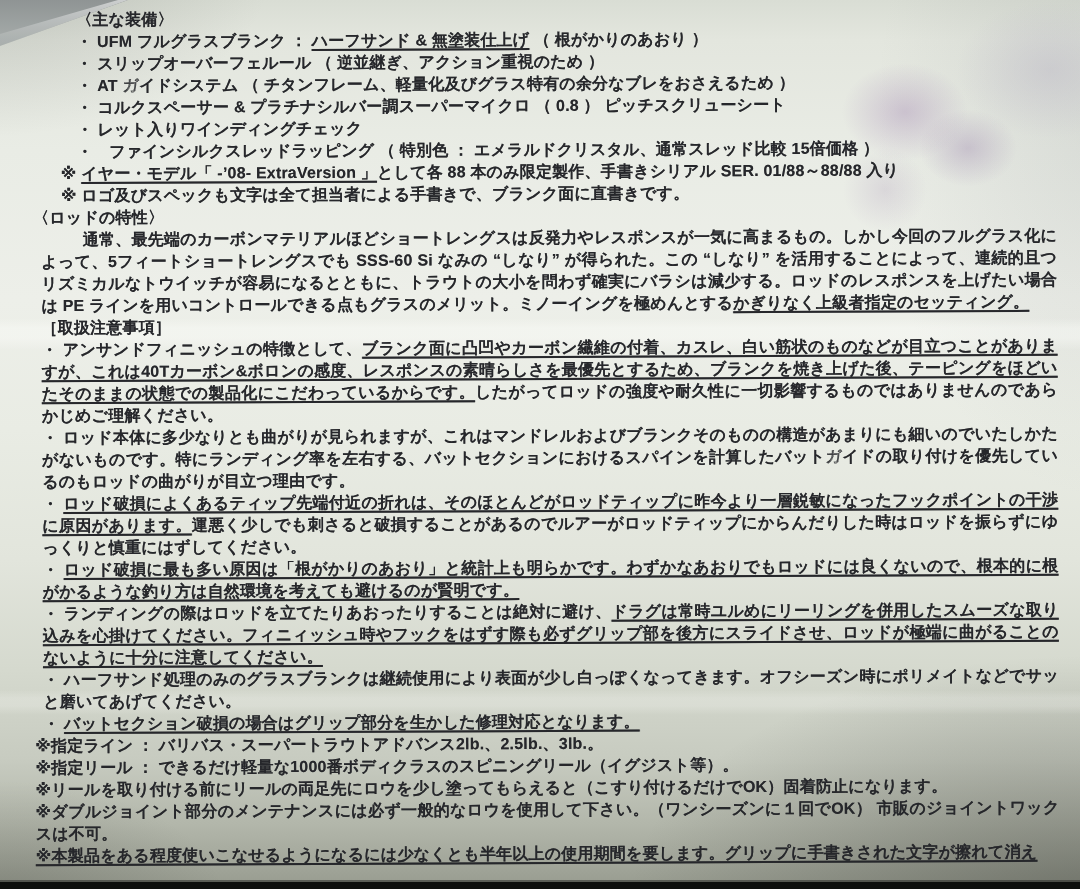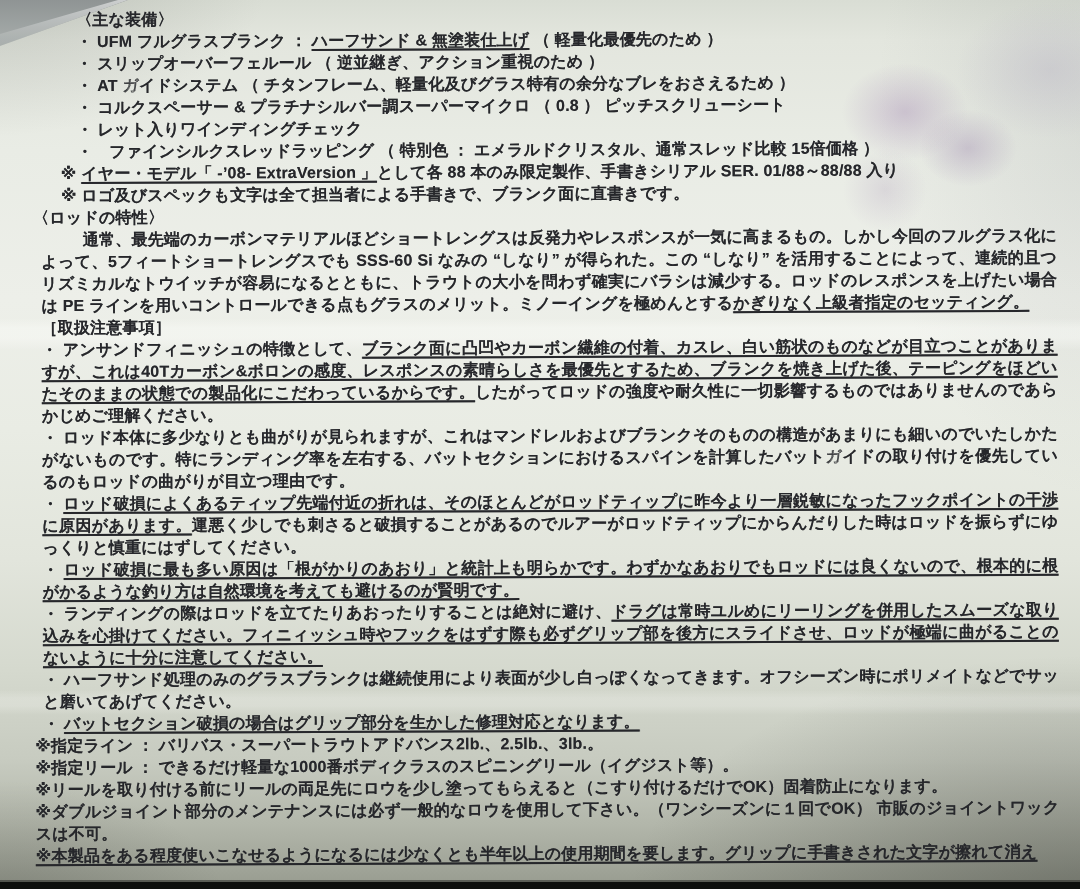--- a/index.html
+++ b/index.html
@@ -70,21 +70,21 @@
 </style>
 </head>
 <body>
 
 <div class="photo">
   <div class="corner-tl"></div>
 
   <div class="content">
 
     <div class="h ind1">〈主な装備〉</div>
-    <div class="line ind1"><span>・ UFM フルグラスブランク ： </span><span class="u">ハーフサンド &amp; 無塗装仕上げ</span><span> （ 軽量化最優先のため ）</span></div>
+    <div class="line ind1"><span>・ UFM フルグラスブランク ： </span><span class="u">ハーフサンド &amp; 無塗装仕上げ</span><span> （ 根がかりのあおり ）</span></div>
     <div class="line ind1"><span>・ スリップオーバーフェルール （ 逆並継ぎ、アクション重視のため ）</span></div>
     <div class="line ind1"><span>・ AT ガイドシステム （ チタンフレーム、軽量化及びグラス特有の余分なブレをおさえるため ）</span></div>
     <div class="line ind1"><span>・ コルクスペーサー &amp; プラチナシルバー調スーパーマイクロ （ 0.8 ） ピッチスクリューシート</span></div>
     <div class="line ind1"><span>・ レット入りワインディングチェック</span></div>
     <div class="line ind1"><span>・　ファインシルクスレッドラッピング （ 特別色 ： エメラルドクリスタル、通常スレッド比較 15倍価格 ）</span></div>
     <div class="line ind2"><span>※ </span><span class="u">イヤー・モデル「 -’08- ExtraVersion 」</span><span>として各 88 本のみ限定製作、手書きシリアル SER. 01/88～88/88 入り</span></div>
     <div class="line ind2"><span>※ ロゴ及びスペックも文字は全て担当者による手書きで、ブランク面に直書きです。</span></div>
 
     <div class="h">〈ロッドの特性〉</div>
     <p class="para indent ind3"><span>通常、最先端のカーボンマテリアルほどショートレングスは反発力やレスポンスが一気に高まるもの。しかし今回のフルグラス化によって、5フィートショートレングスでも SSS-60 Si なみの “しなり” が得られた。この “しなり” を活用することによって、連続的且つリズミカルなトウイッチが容易になるとともに、トラウトの大小を問わず確実にバラシは減少する。ロッドのレスポンスを上げたい場合は PE ラインを用いコントロールできる点もグラスのメリット。ミノーイングを極めんとする</span><span class="u">かぎりなく上級者指定のセッティング。</span></p>

